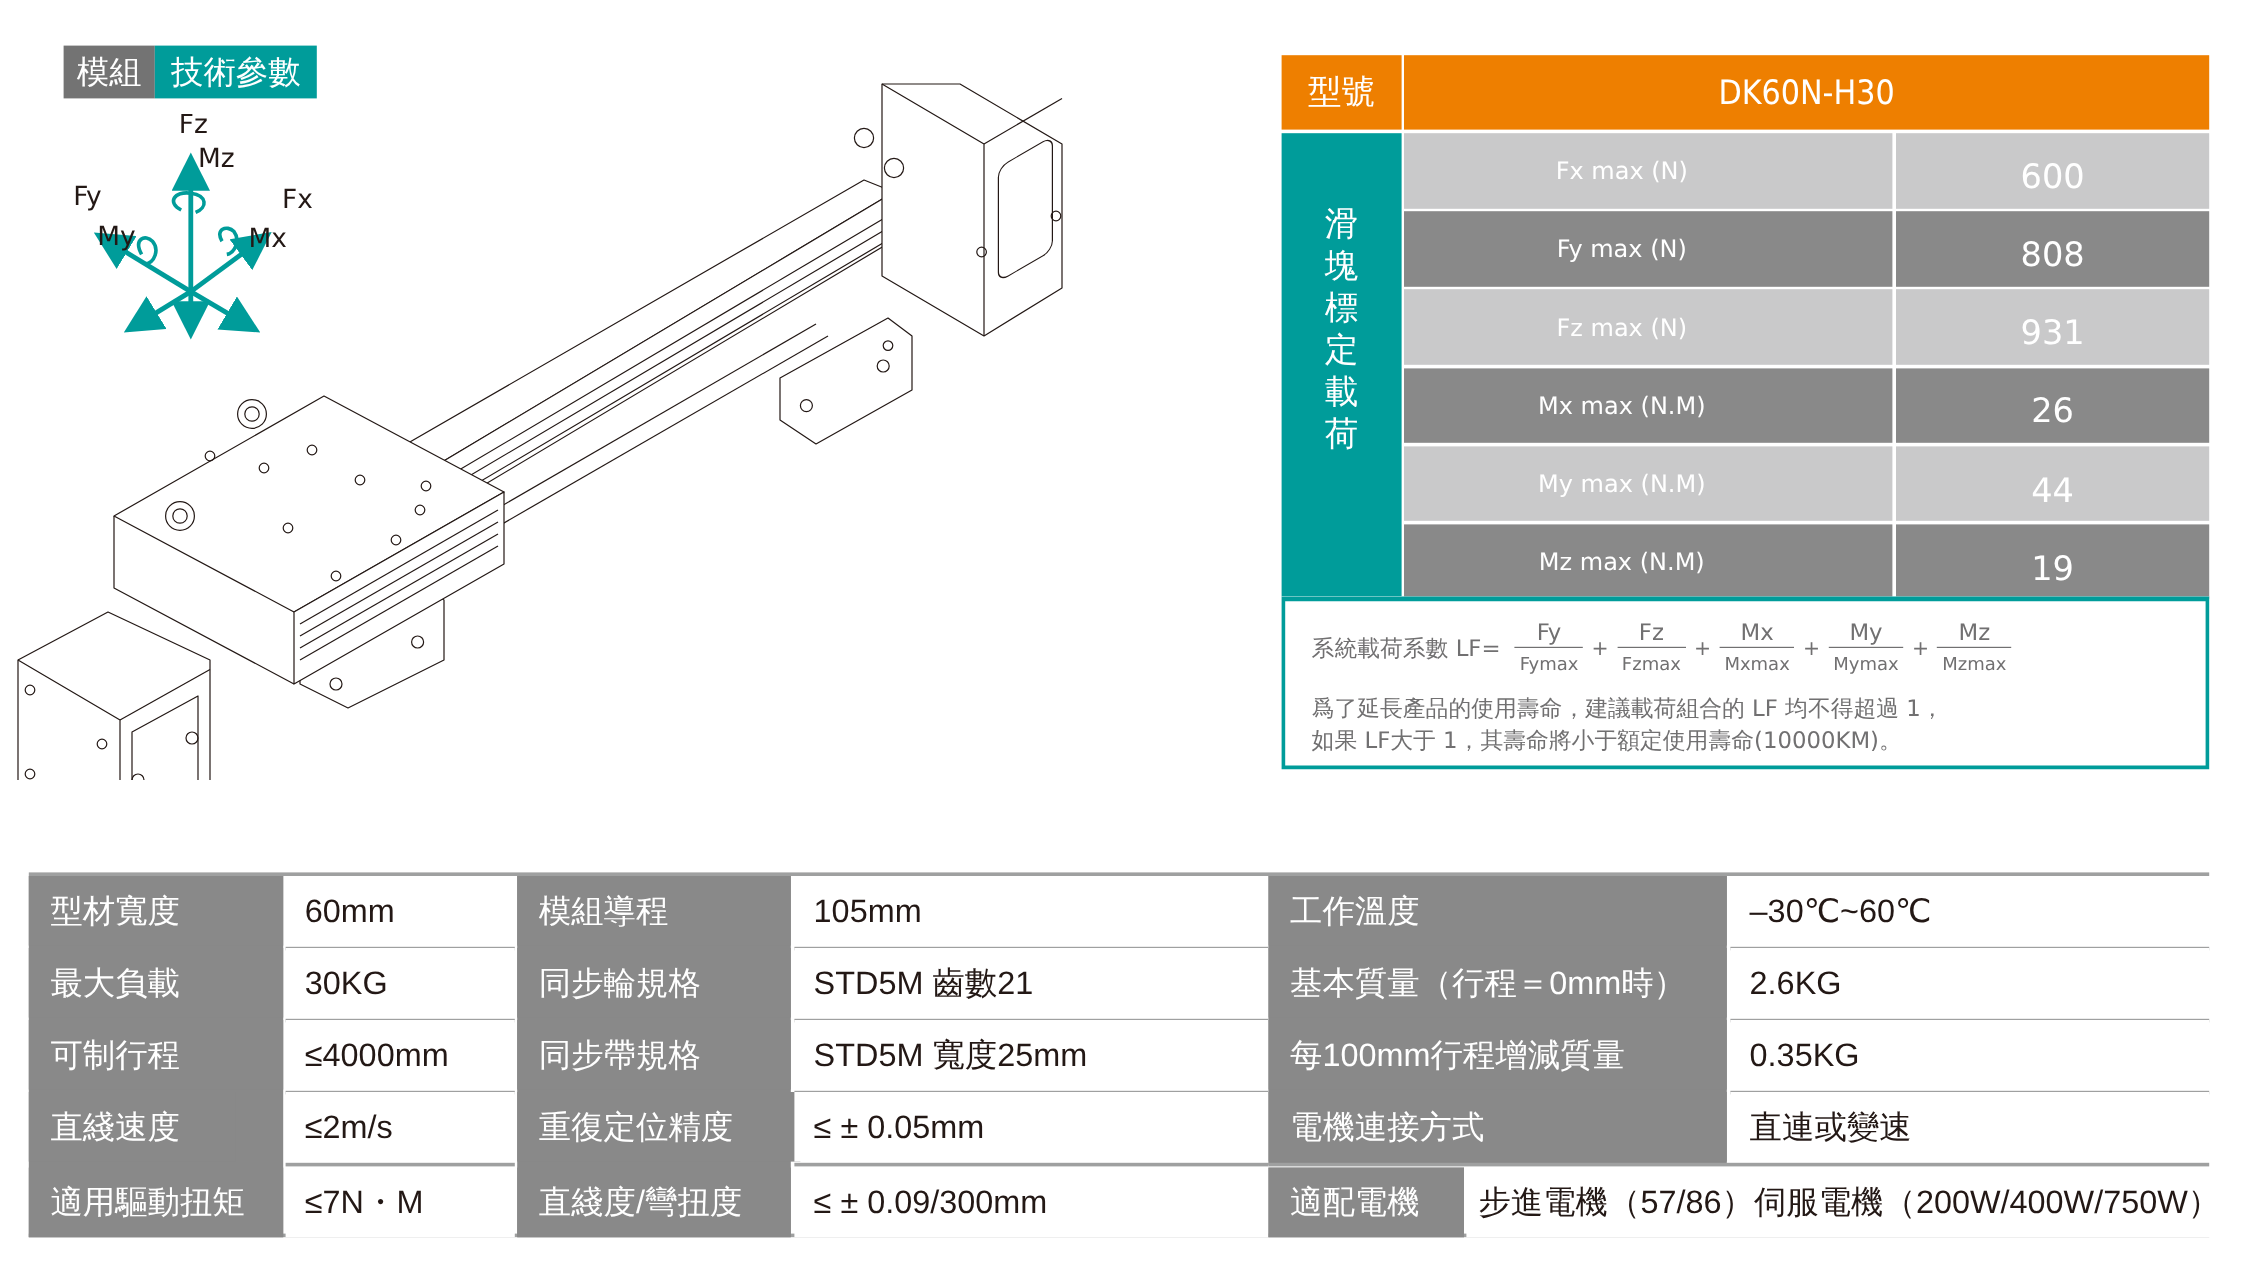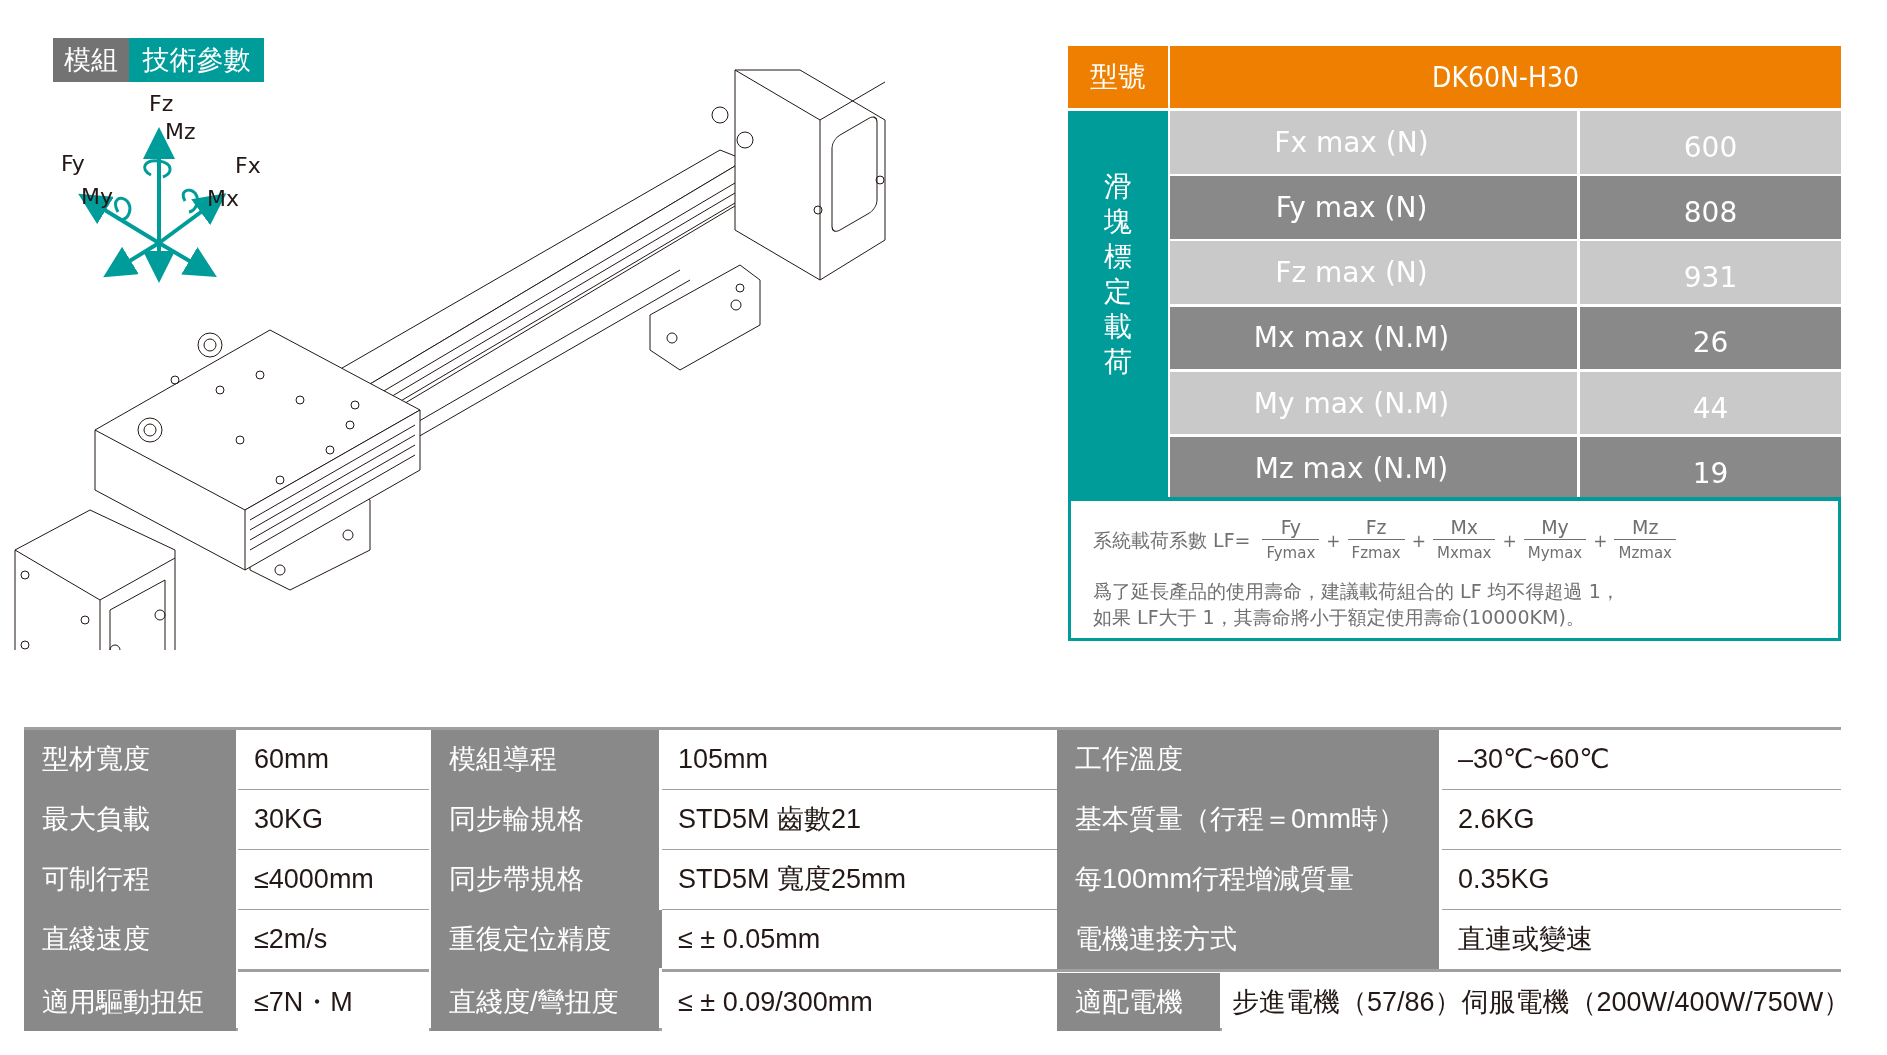--- a/index.html
+++ b/index.html
@@ -24,21 +24,21 @@
   .load-table { position: absolute; left: 1068px; top: 46px; width: 773px; height: 595px; }
   .lt-header { position: absolute; left: 0; top: 0; width: 773px; height: 62px; display: flex; justify-content: center; }
   .lt-header .h-label { width: 100px; height: 62px; background: #ee7f00; color: #fff; font-size: 28px; display: flex; align-items: center; justify-content: center; }
   .lt-header .h-model { margin-left: 2px; flex: 1; height: 62px; background: #ee7f00; color: #fff; font-size: 28px; font-family: "DejaVu Sans Condensed", "DejaVu Sans", sans-serif; display: flex; align-items: center; justify-content: center; }
   .lt-side { position: absolute; left: 0; top: 65px; width: 100px; height: 386px; background: #009c9a; color: #fff; font-size: 28px; display: flex; flex-direction: column; align-items: center; padding-top: 58px; line-height: 35px; }
   .lt-rows { position: absolute; left: 102px; top: 65px; width: 671px; }
   .lt-row { display: flex; height: 62.5px; margin-bottom: 2.7px; }
   .lt-row.light .cell { background: #c9c9ca; }
   .lt-row.dark .cell { background: #898989; }
   .lt-row .cell { color: #fff; display: flex; align-items: center; justify-content: center; }
-  .lt-row .name { width: 407px; font-size: 28px; padding-right: 44px; text-align: right; }
+  .lt-row .name { width: 407px; font-size: 20px; padding-right: 44px; text-align: right; }
   .lt-row .val { margin-left: 3px; flex: 1; font-size: 28px; padding-top: 10px; }
 
   
   .formula-box { position: absolute; left: 1068px; top: 497px; width: 773px; height: 144px; border: 3px solid #009c9a; border-top-width: 4px; background: #fff; }
   .formula-line { position: absolute; left: 22px; top: 14px; display: flex; align-items: center; color: #717071; font-size: 19px; }
   .formula-line .lf-label { margin-right: 8px; }
   .frac { display: inline-flex; flex-direction: column; align-items: center; margin: 0 4px; }
   .frac .num { font-size: 19px; line-height: 24px; padding: 0 4px; }
   .frac .den { font-size: 15px; line-height: 26px; border-top: 1.5px solid #717071; padding: 0 4px; }
   .plus { font-size: 17px; margin: 0 3px; }

